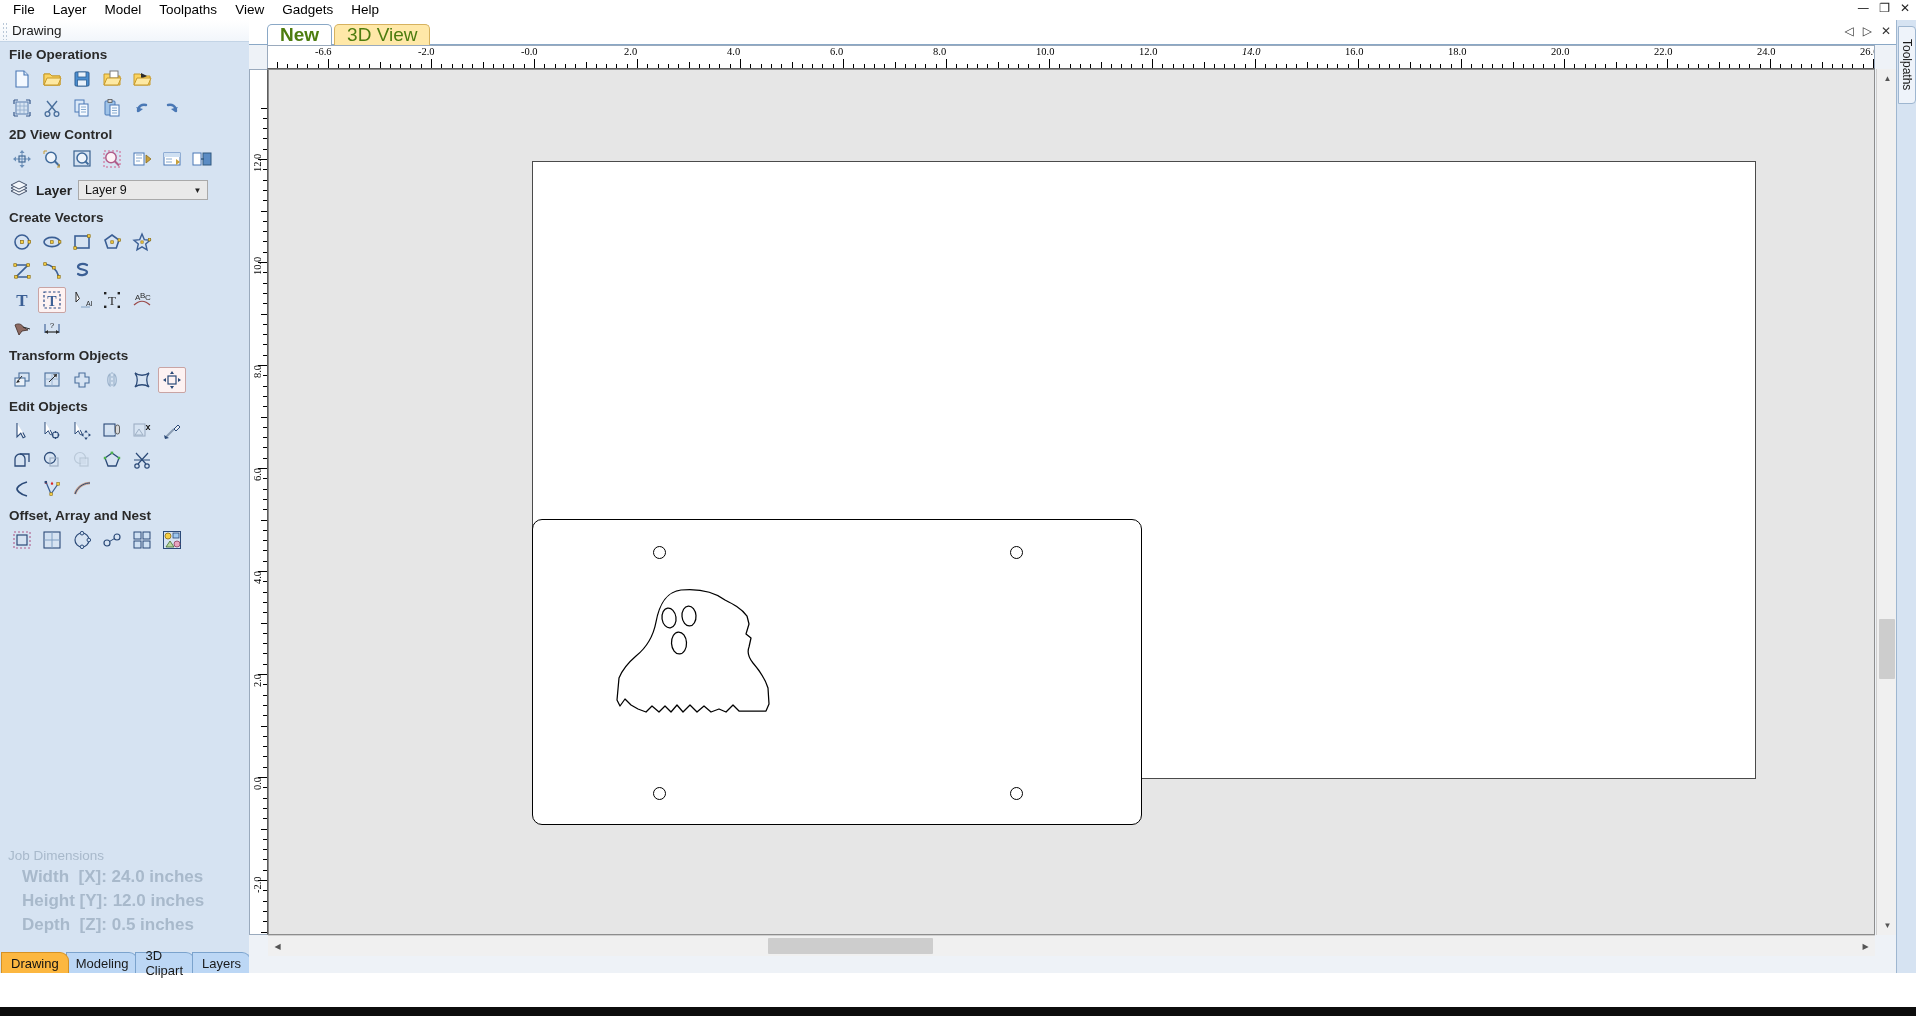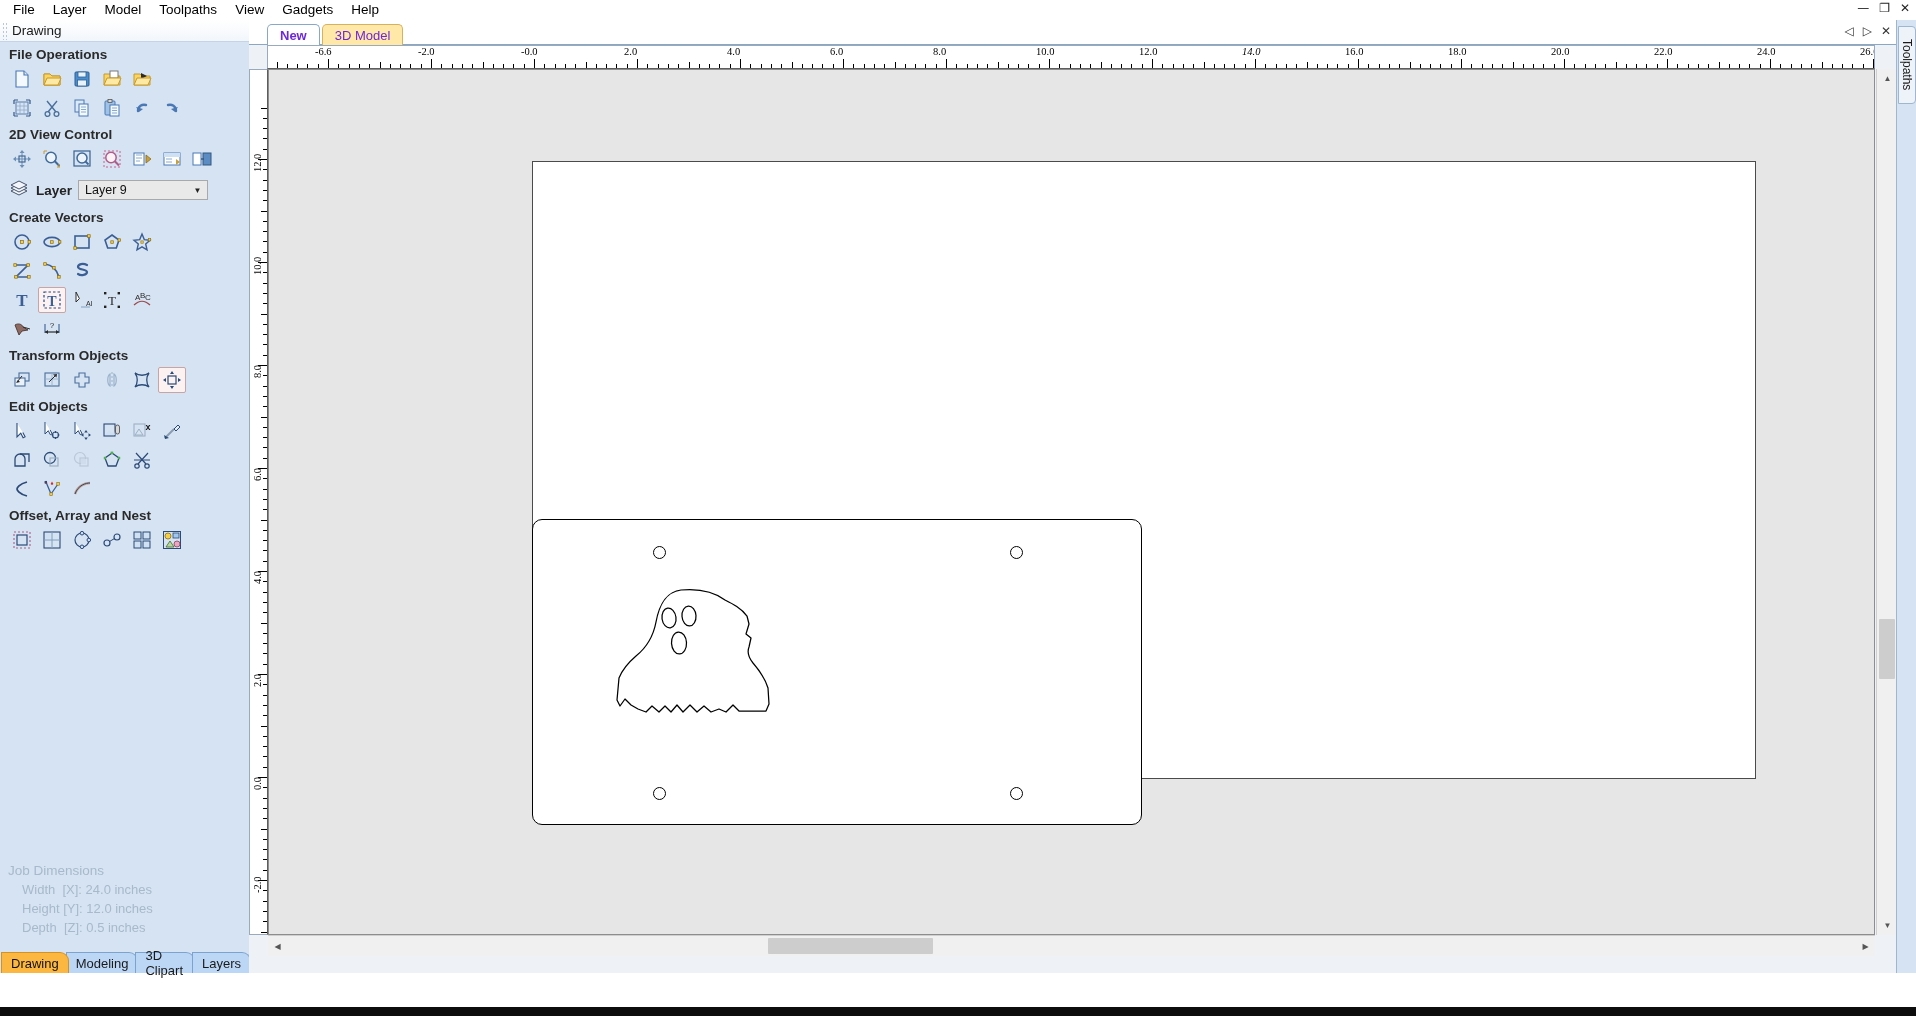--- a/index.html
+++ b/index.html
@@ -97,21 +97,21 @@
     display: flex; align-items: center; justify-content: center;
     font-size: 8px; color: #222;
   }
 
   
   .jobdims {
     position: absolute; left: 0; bottom: 36px; width: 248px;
     padding-left: 4px; color: #a8b9cb;
   }
   .jobdims .jd-title { font-size: 13.5px; padding: 2px 0 2px 4px; }
-  .jobdims .jd-line { font-size: 13px; padding: 2px 0 2px 18px; white-space: pre; }
+  .jobdims .jd-line { font-size: 17px; padding: 2px 0 2px 18px; white-space: pre; font-weight: bold; }
 
   
   .dock-tabs {
     position: absolute; left: 0; bottom: 0; width: 248px; height: 26px;
     background: #d6e3f2; display: flex; align-items: flex-end;
     padding-left: 1px;
   }
   .dtab {
     height: 21px; padding: 0 9px;
     display: flex; align-items: center;
@@ -134,21 +134,21 @@
   }
   .tabstrip {
     position: absolute; left: 0; top: 0; width: 100%; height: 25px;
     background: #ffffff;
     border-bottom: 1px solid #8aa8c6;
   }
   .tabstrip-inner { display: flex; align-items: flex-end; height: 25px; padding-left: 18px; }
   .vtab {
     height: 21px; padding: 0 12px;
     display: flex; align-items: center;
-    font-size: 13px; color: #6d28d9;
+    font-size: 19px; color: #4d7c0f;
     border: 1px solid #8aa8c6; border-bottom: none;
     border-radius: 5px 5px 0 0;
     margin-right: 2px; background: #dfeafa;
   }
   .vtab.active {
     background: #ffffff; font-weight: bold;
     border-color: #8aa8c6; position: relative; z-index: 4;
   }
   .vtab.amber { background: #ffe8a8; border-color: #d6b25f; }
   .tab-nav {
@@ -741,21 +741,21 @@
       <div class="dtab">3D Clipart</div>
       <div class="dtab">Layers</div>
     </div>
   </div>
 
   <div class="main">
 
     <div class="tabstrip">
       <div class="tabstrip-inner">
         <div class="vtab active">New</div>
-        <div class="vtab amber">3D Model</div>
+        <div class="vtab amber">3D View</div>
       </div>
       <div class="tab-nav">
         <span>◁</span>
         <span>▷</span>
         <span>✕</span>
       </div>
     </div>
 
     <div class="hruler" id="hruler">
         <div class="tick" style="left: 8.5px; width: 1px; bottom: 0px; height: 6px;"></div>

